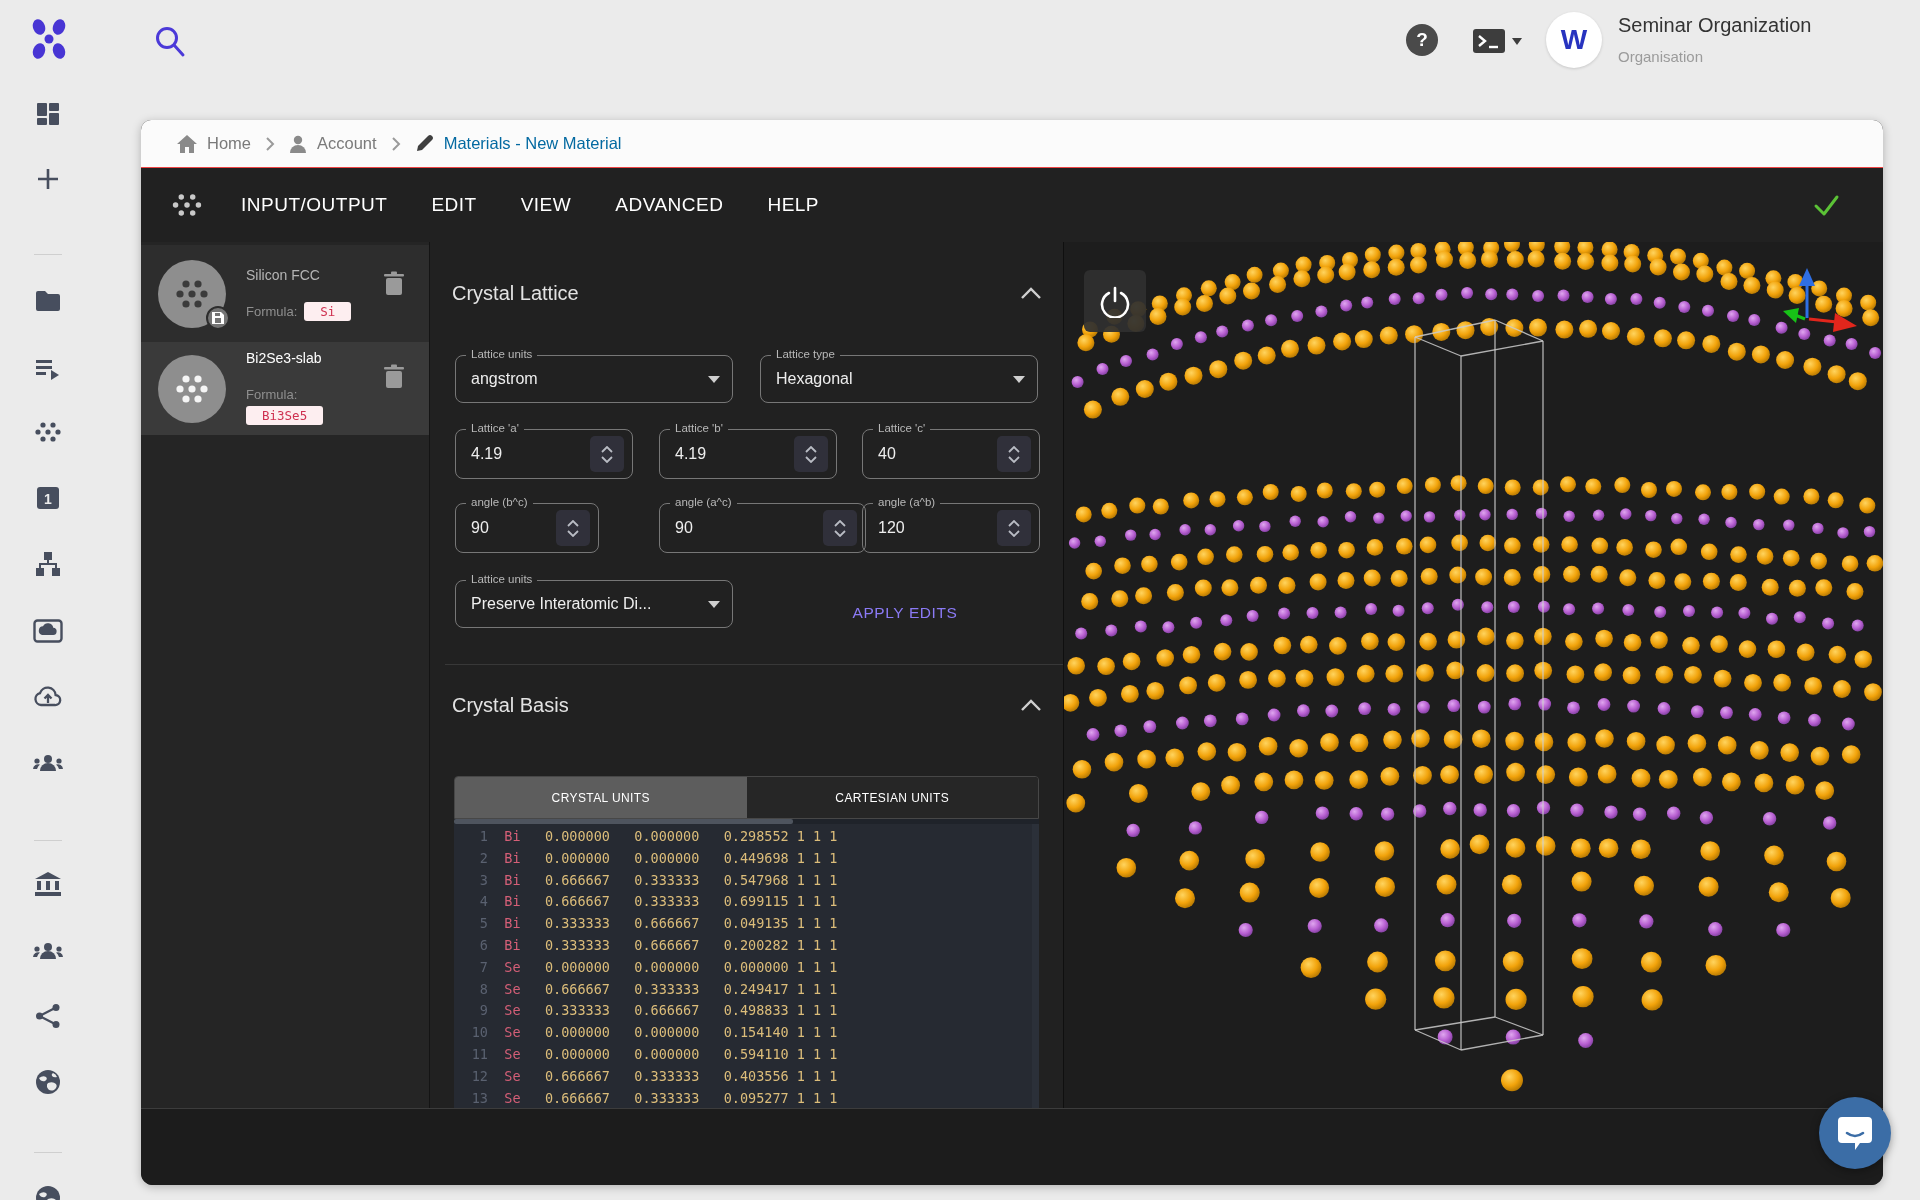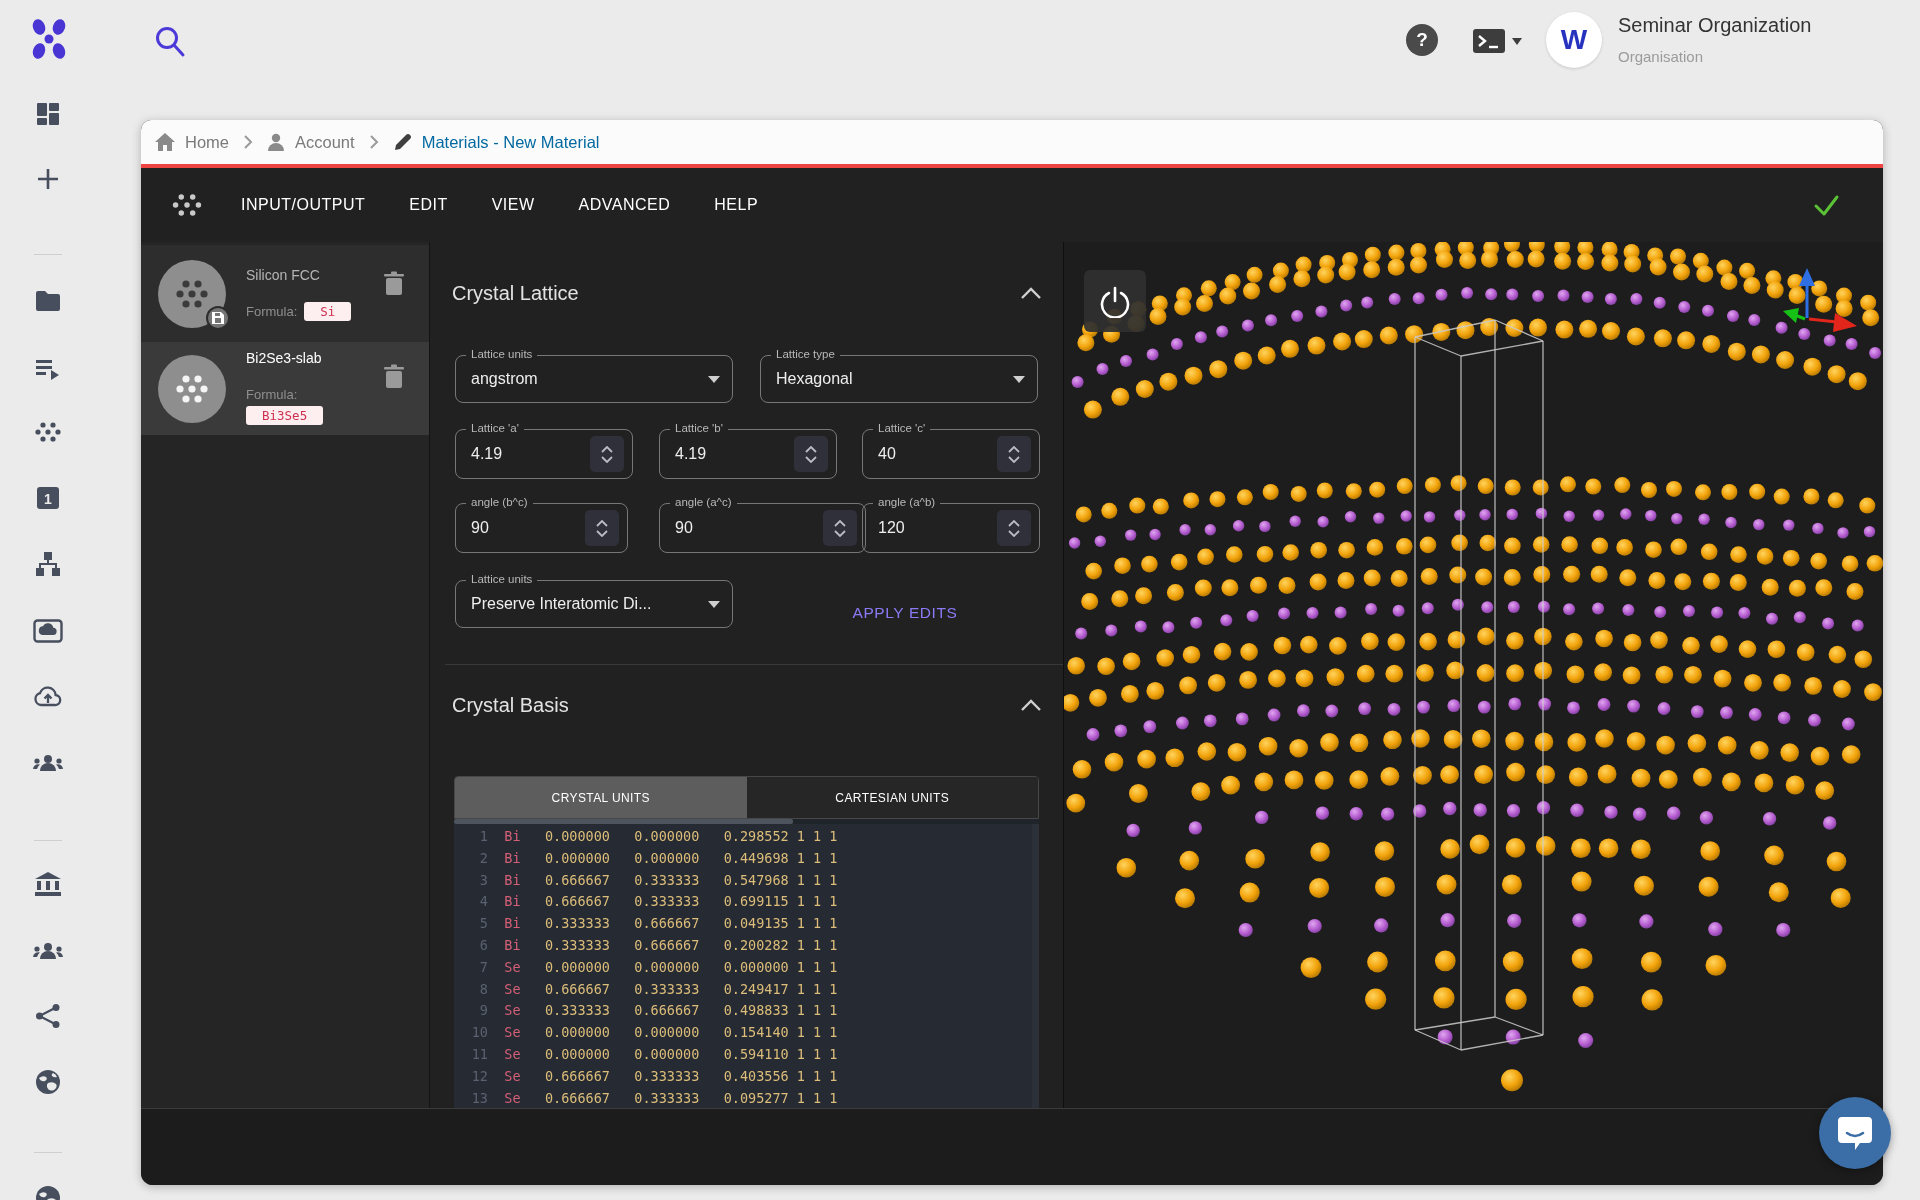--- a/index.html
+++ b/index.html
@@ -20,29 +20,29 @@
   .org-sub{position:absolute;left:1618px;top:48px;font-size:15px;color:#9b9b9b;}
 
   
   .rail{position:absolute;left:0;top:0;width:141px;height:1200px;}
   .rail-item{position:absolute;left:28px;width:40px;height:40px;display:flex;align-items:center;justify-content:center;cursor:pointer;}
   .rail-div{position:absolute;left:34px;width:28px;border-top:1px solid #cfcfcf;}
 
   
   .card{position:absolute;left:141px;top:120px;width:1742px;height:1065px;border-radius:10px 10px 12px 12px;
         overflow:hidden;background:#1e1e1e;box-shadow:0 2px 10px rgba(0,0,0,.25);}
-  .crumbbar{position:absolute;left:0;top:0;width:100%;height:48px;background:#fbfbfb;border-bottom:4px solid #ef4444;
-            display:flex;align-items:center;padding-left:14px;gap:14px;}
+  .crumbbar{position:absolute;left:0;top:0;width:100%;height:48px;background:#fbfbfb;border-bottom:1px solid #ef4444;
+            display:flex;align-items:center;padding-left:36px;gap:14px;}
   .crumb{display:flex;align-items:center;gap:10px;font-size:16.5px;color:#7a7a7a;cursor:pointer;}
   .crumb.current{color:#0369a1;font-weight:500;}
   .crumb-sep{color:#9a9a9a;}
 
   .menubar{position:absolute;left:0;top:48px;width:100%;height:74px;background:#212121;display:flex;align-items:center;}
   .menubar .mlogo{margin-left:30px;margin-right:38px;}
-  .mitem{color:#fff;font-size:16px;font-weight:500;letter-spacing:.5px;margin-right:44px;cursor:pointer;}
+  .mitem{color:#fff;font-size:19px;font-weight:500;letter-spacing:.5px;margin-right:44px;cursor:pointer;}
   .mcheck{position:absolute;right:42px;top:22px;}
 
   .content{position:absolute;left:0;top:122px;width:100%;height:866px;display:flex;}
 
   
   .matpanel{width:289px;height:100%;background:#252525;border-right:1px solid #141414;position:relative;}
   .matitem{position:relative;width:100%;cursor:pointer;}
   .matitem.first{height:97px;background:#2d2d2d;margin-top:3px;}
   .matitem.selected{height:93px;background:#3a3a3a;}
   .mava{position:absolute;left:17px;top:50%;margin-top:-34px;width:68px;height:68px;border-radius:50%;background:#8e8e8e;}
@@ -428,21 +428,21 @@
           <span class="stepper">
             <svg width="12" height="7" viewBox="0 0 12 7">
                 <path d="M1 6 L6 1 L11 6" stroke="#b9bcc4" stroke-width="1.8" fill="none"></path>
               </svg>
             <svg width="12" height="7" viewBox="0 0 12 7">
                 <path d="M1 1 L6 6 L11 1" stroke="#b9bcc4" stroke-width="1.8" fill="none"></path>
               </svg>
             </span>
         </div>
 
-        <div class="field" style="left:25px;top:261px;width:173px;height:50px;">
+        <div class="field" style="left:25px;top:261px;width:144px;height:50px;">
           <span class="flabel">angle (b^c)</span>
           <span class="fval">90</span>
           <span class="stepper">
             <svg width="12" height="7" viewBox="0 0 12 7">
                 <path d="M1 6 L6 1 L11 6" stroke="#b9bcc4" stroke-width="1.8" fill="none"></path>
               </svg>
             <svg width="12" height="7" viewBox="0 0 12 7">
                 <path d="M1 1 L6 6 L11 1" stroke="#b9bcc4" stroke-width="1.8" fill="none"></path>
               </svg>
             </span>

